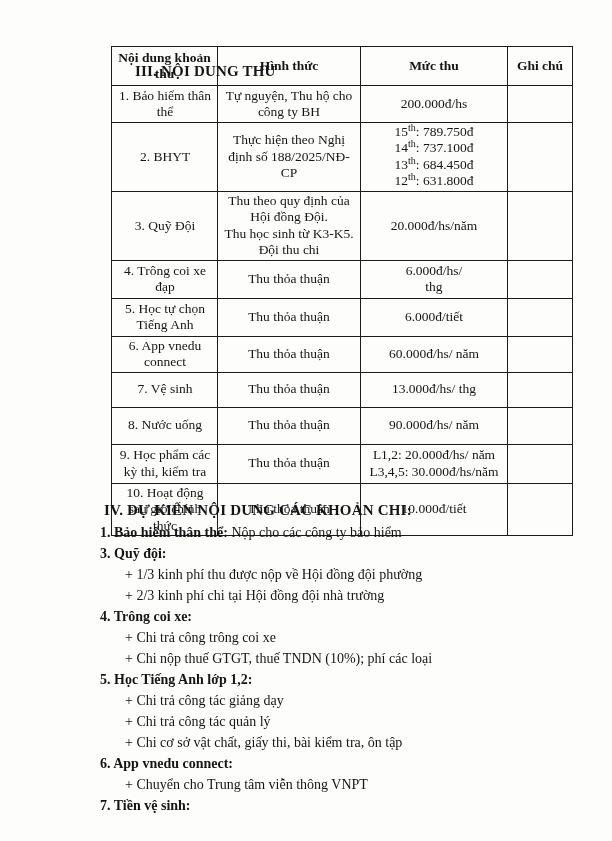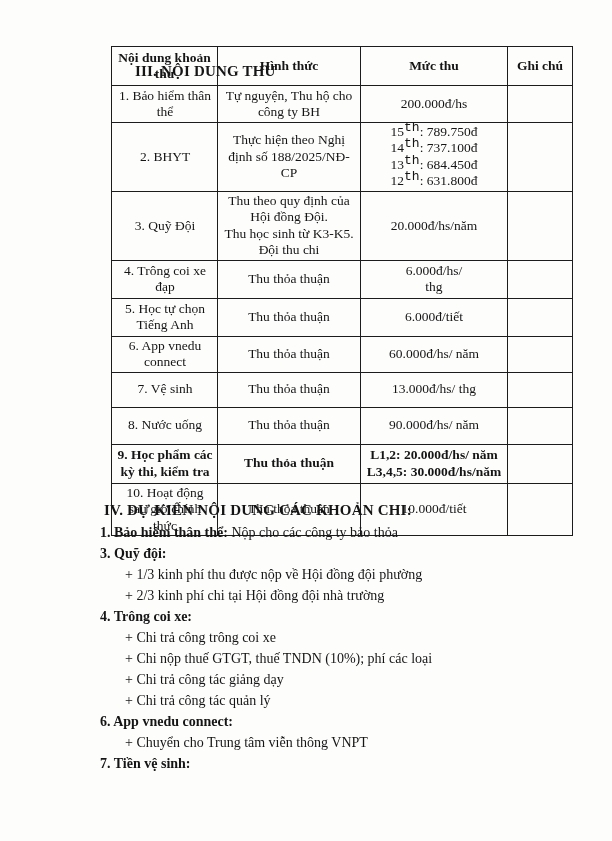--- a/index.html
+++ b/index.html
@@ -35,30 +35,30 @@
     vertical-align:middle;
     line-height:1.22;
   }
   #fee-table th{
     font-weight:bold;
     text-align:center;
     height:36px;
   }
   #fee-table td.c-name{text-align:center;padding-left:5px;}
   #fee-table td.c-method,#fee-table td.c-amount{text-align:center;}
-  #fee-table sup{font-size:13px;vertical-align:super;line-height:0;font-family:Liberation Mono, monospace;}
+  #fee-table sup{font-size:10px;vertical-align:super;line-height:0;}
   #fee-table tbody tr:nth-child(1){height:37px;}
   #fee-table tbody tr:nth-child(2){height:59px;}
   #fee-table tbody tr:nth-child(3){height:64px;}
   #fee-table tbody tr:nth-child(4){height:38px;}
   #fee-table tbody tr:nth-child(5){height:38px;margin-left:20px;}
   #fee-table tbody tr:nth-child(6){height:35px;margin-left:16px;}
   #fee-table tbody tr:nth-child(7){height:35px;}
   #fee-table tbody tr:nth-child(8){height:37px;margin-left:17px;}
-  #fee-table tbody tr:nth-child(9){height:39px;font-weight:bold;}
+  #fee-table tbody tr:nth-child(9){height:39px;}
   #fee-table tbody tr:nth-child(10){height:37px;}
   
   #expenses{
     position:absolute;
     left:100px;top:500px;
     width:486px;
     font-size:14px;
     line-height:21px;
   }
   #sec4-title{position:static;display:block;margin:0 0 1px 4px;}
@@ -148,28 +148,30 @@
           <td class="c-method">Thu thỏa thuận</td>
           <td class="c-amount">10.000đ/tiết</td>
           <td class="c-note"></td>
         </tr>
       </tbody>
   </table>
 
   <div id="expenses">
     <b class="sec-title" id="sec4-title">IV. DỰ KIẾN NỘI DUNG CÁC KHOẢN CHI:</b>
     <div>
-        <div class="expense-item"><b>1. Bảo hiểm thân thể:</b><span> Nộp cho các công ty bảo thỏa</span></div>
+        <div class="expense-item"><b>1. Bảo hiểm thân thể:</b><span> Nộp cho các công ty bảo hiểm</span></div>
         <div class="expense-item"><b>3. Quỹ đội:</b></div>
         <div class="expense-sub">+ 1/3 kinh phí thu được nộp về Hội đồng đội phường</div>
         <div class="expense-sub">+ 2/3 kinh phí chi tại Hội đồng đội nhà trường</div>
         <div class="expense-item"><b>4. Trông coi xe:</b></div>
         <div class="expense-sub">+ Chi trả công trông coi xe</div>
         <div class="expense-sub">+ Chi nộp thuế GTGT, thuế TNDN (10%); phí các loại</div>
+        <div class="expense-item"><b>5. Học Tiếng Anh lớp 1,2:</b></div>
         <div class="expense-sub">+ Chi trả công tác giảng dạy</div>
         <div class="expense-sub">+ Chi trả công tác quản lý</div>
+        <div class="expense-sub">+ Chi cơ sở vật chất, giấy thi, bài kiểm tra, ôn tập</div>
         <div class="expense-item"><b>6. App vnedu connect:</b></div>
         <div class="expense-sub">+ Chuyển cho Trung tâm viễn thông VNPT</div>
         <div class="expense-item"><b>7. Tiền vệ sinh:</b></div>
       </div>
   </div>
 
 </div>
 
 </body></html>

